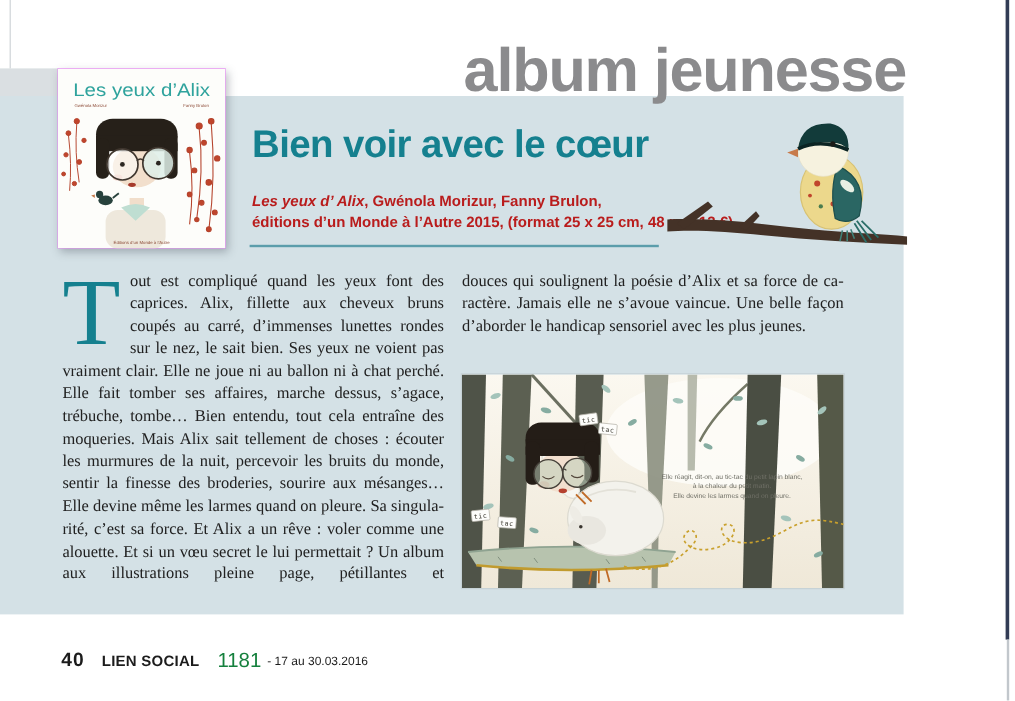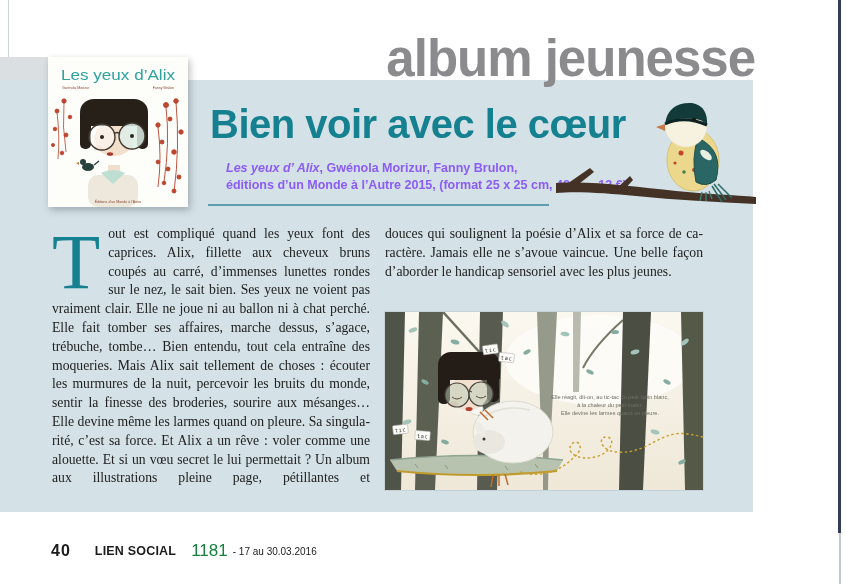--- a/index.html
+++ b/index.html
@@ -10,43 +10,43 @@
   .blue-area{position:absolute;left:0;top:80px;width:753px;height:432px;background:#d4e1e6;}
   .border-right-dark{position:absolute;left:838px;top:0;width:3px;height:533px;background:#323c55;}
   .border-right-light{position:absolute;left:839px;top:533px;width:2px;height:51px;background:#c2c7cc;}
 
   .section-label{position:absolute;top:33px;right:91px;font-size:51px;font-weight:bold;
       color:#8b8b8d;letter-spacing:-1px;line-height:1;}
 
   .book-cover{position:absolute;left:48px;top:57px;width:140px;height:150px;background:#d946ef;
       box-shadow:2px 3px 7px rgba(60,70,80,.35);}
 
-  .article-title{position:absolute;left:210px;top:104px;font-size:40px;font-weight:bold;
+  .article-title{position:absolute;left:210px;top:104px;font-size:32px;font-weight:bold;
       color:#15808f;letter-spacing:-0.5px;line-height:1;}
   .article-ref{position:absolute;left:210px;top:160px;width:420px;font-size:12.5px;font-weight:bold;
-      color:#8b5cf6;line-height:17px;margin-left:16px;}
+      color:#b91c1c;line-height:17px;}
   .article-ref .it{font-style:italic;}
   .title-rule{position:absolute;left:208px;top:204px;width:341px;height:2px;background:#5b9dab;}
 
   .bird-illus{position:absolute;left:556px;top:98px;}
 
   .col{position:absolute;top:225px;width:318px;font-family:"Liberation Serif",serif;
       font-size:13.7px;line-height:18.8px;color:#212121;text-align:justify;}
   .col-left{left:52px;text-align-last:justify;}
   .col-right{left:385px;}
   .dropcap{float:left;color:#15808f;font-size:79px;line-height:62px;padding:6px 8px 0 0;
       font-family:"Liberation Serif",serif;}
   .signature{text-align:right;font-family:"Liberation Sans",sans-serif;font-weight:bold;
       font-size:13px;color:#1f1f1f;margin-top:6px;padding-right:2px;}
 
   .spread-illus{position:absolute;left:385px;top:312px;box-shadow:0 0 0 1px rgba(120,130,125,.15);}
 
   .footer{position:absolute;left:51px;top:541px;display:flex;align-items:center;color:#1c1c1c;}
   .footer .pnum{font-size:16px;font-weight:bold;letter-spacing:1px;}
-  .footer .mag{font-size:12.5px;font-weight:bold;margin-left:24px;letter-spacing:.2px;}
+  .footer .mag{font-size:12.5px;font-weight:bold;margin-left:14px;letter-spacing:.2px;}
   .footer .issue{font-size:17px;color:#15803d;margin-left:15px;}
   .footer .dates{font-size:10px;margin-left:5px;}
 </style>
 </head>
 <body>
 
 <div class="page">
 
   <div class="blue-area"></div>
   <div class="gray-band"></div>

